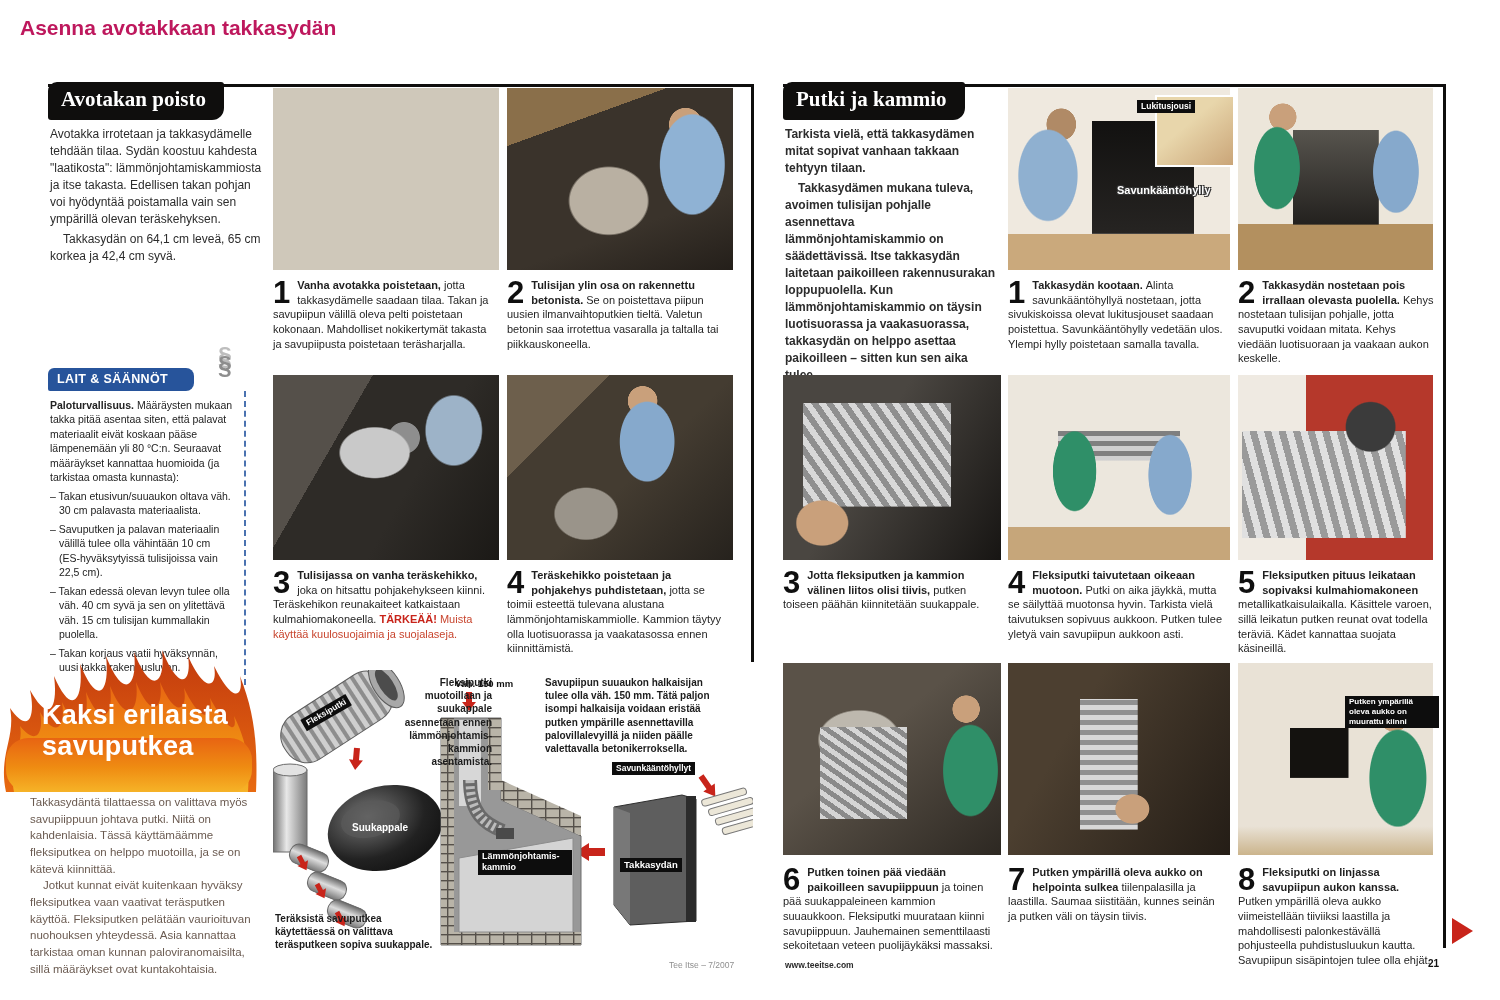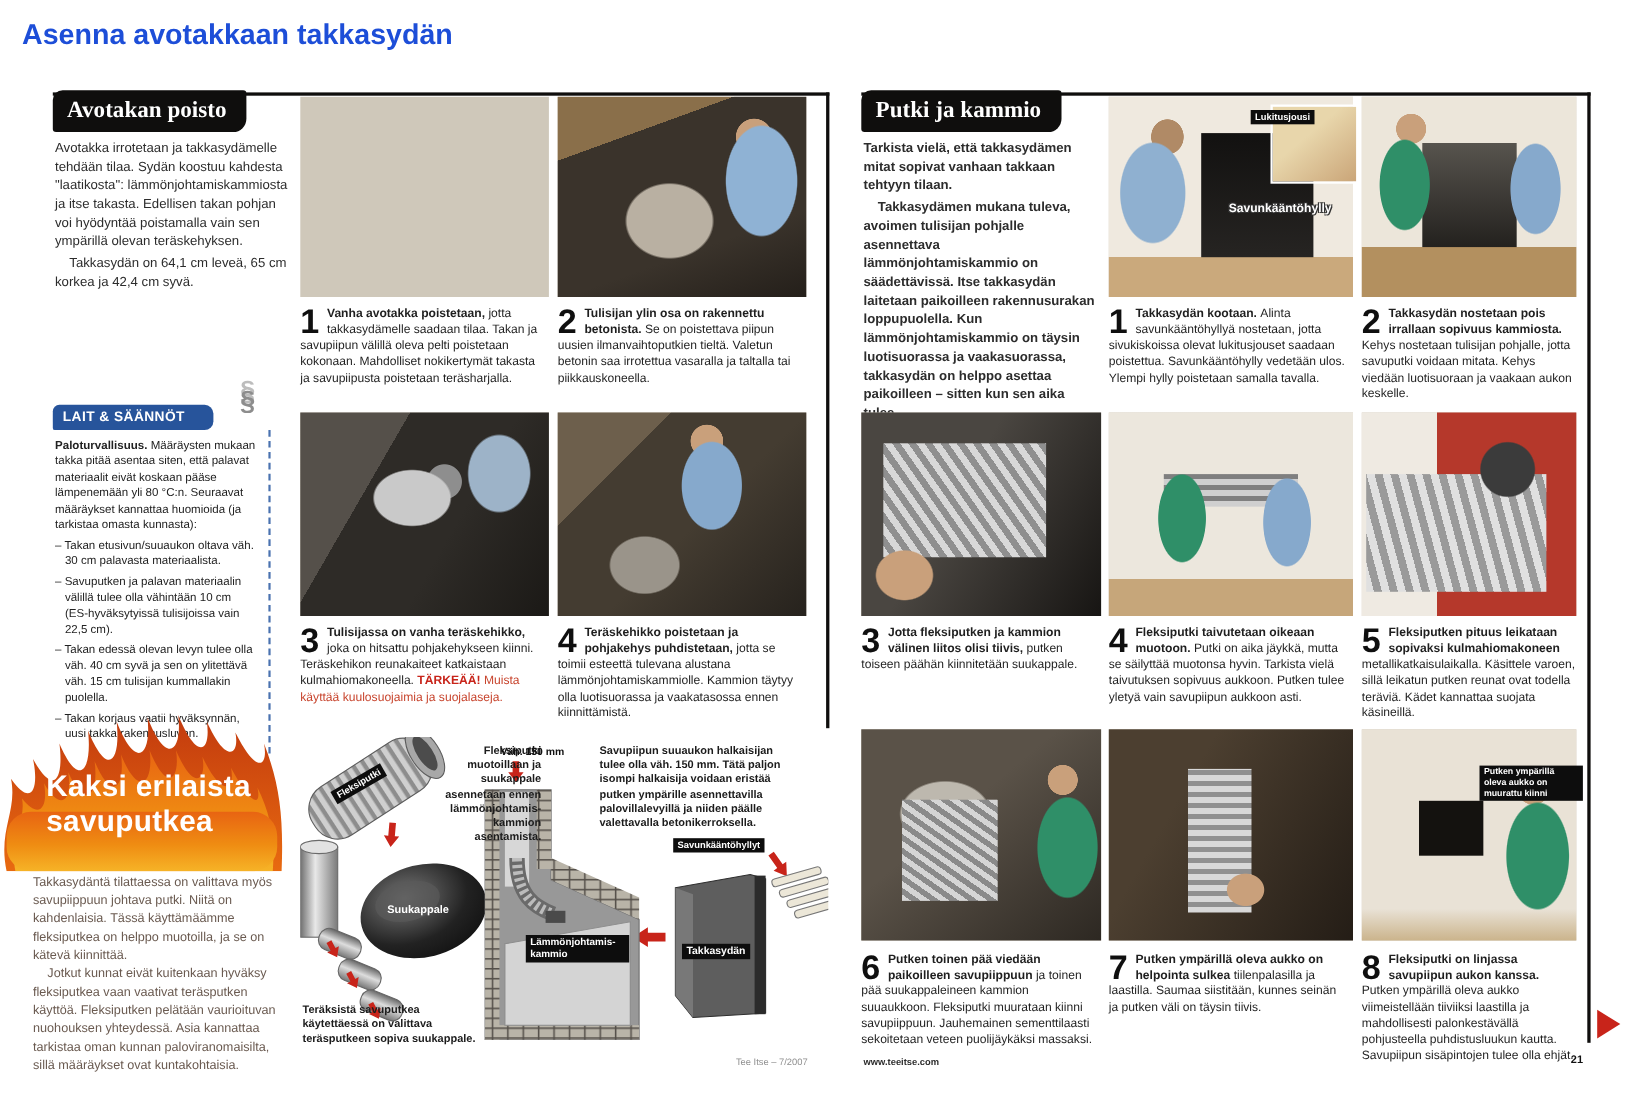--- a/index.html
+++ b/index.html
@@ -4,21 +4,21 @@
 <style>
   html,body{margin:0;padding:0;background:#fff;}
   #canvas{position:relative;width:1500px;height:1000px;background:#fff;
           font-family:"Liberation Sans",sans-serif;overflow:hidden;}
   .abs{position:absolute;}
   .rule-h{position:absolute;height:3px;background:#0f0e0d;}
   .rule-v{position:absolute;width:3px;background:#0f0e0d;}
   .titlebar{position:absolute;background:#0f0e0d;color:#fff;
             font-family:"Liberation Serif",serif;font-weight:bold;font-size:21px;
             padding:5px 18px 8px 13px;border-radius:9px 3px 12px 3px;z-index:5;}
-  .mainhead{position:absolute;left:20px;top:16px;font-size:26px;font-weight:bold;color:#1d4ed8;}
+  .mainhead{position:absolute;left:20px;top:16px;font-size:21px;font-weight:bold;color:#be185d;}
   .intro{position:absolute;font-size:12px;line-height:1.42;color:#2c2c2c;}
   .intro p{margin:0 0 3px 0;}
   .intro p.ind{text-indent:13px;margin:0;}
   .cap{position:absolute;font-size:11px;line-height:1.33;color:#1f1f1f;}
   .cap .num{float:left;font-weight:bold;font-size:31px;line-height:25px;margin:2px 7px 0 0;color:#0f0f0f;}
   .cap .lead{font-weight:bold;}
   .cap .lead::after{content:" ";}
   .cap .implabel{color:#c8241a;font-weight:bold;}
   .cap .imptext{color:#c8452e;}
   .laws{position:absolute;left:48px;top:368px;width:198px;}
@@ -328,21 +328,21 @@
 
   <div class="ph ph-r6" style="left:783px;top:663px;width:218px;height:192px;"></div>
   <div class="ph ph-r7" style="left:1008px;top:663px;width:222px;height:192px;"></div>
   <div class="ph ph-r8" style="left:1238px;top:663px;width:195px;height:192px;"></div>
   <div class="blabel" style="left:1345px;top:696px;width:86px;font-size:8px;">Putken ympärillä oleva aukko on muurattu kiinni</div>
 
   <div class="cap" style="left:1008px;top:278px;width:216px;">
     <span class="num">1</span><span class="lead">Takkasydän kootaan.</span><span>Alinta savunkääntöhyllyä nostetaan, jotta sivukiskoissa olevat lukitusjouset saadaan poistettua. Savunkääntöhylly vedetään ulos. Ylempi hylly poistetaan samalla tavalla.</span>
   </div>
   <div class="cap" style="left:1238px;top:278px;width:196px;">
-    <span class="num">2</span><span class="lead">Takkasydän nostetaan pois irrallaan sopivuus kammiosta.</span><span>Kehys nostetaan tulisijan pohjalle, jotta savuputki voidaan mitata. Kehys viedään luotisuoraan ja vaakaan aukon keskelle.</span>
+    <span class="num">2</span><span class="lead">Takkasydän nostetaan pois irrallaan olevasta puolella.</span><span>Kehys nostetaan tulisijan pohjalle, jotta savuputki voidaan mitata. Kehys viedään luotisuoraan ja vaakaan aukon keskelle.</span>
   </div>
 
   <div class="cap" style="left:783px;top:568px;width:212px;">
     <span class="num">3</span><span class="lead">Jotta fleksiputken ja kammion välinen liitos olisi tiivis,</span><span>putken toiseen päähän kiinnitetään suukappale.</span>
   </div>
   <div class="cap" style="left:1008px;top:568px;width:216px;">
     <span class="num">4</span><span class="lead">Fleksiputki taivutetaan oikeaan muotoon.</span><span>Putki on aika jäykkä, mutta se säilyttää muotonsa hyvin. Tarkista vielä taivutuksen sopivuus aukkoon. Putken tulee yletyä vain savupiipun aukkoon asti.</span>
   </div>
   <div class="cap" style="left:1238px;top:568px;width:196px;">
     <span class="num">5</span><span class="lead">Fleksiputken pituus leikataan sopivaksi kulmahiomakoneen</span><span>metallikatkaisulaikalla. Käsittele varoen, sillä leikatun putken reunat ovat todella teräviä. Kädet kannattaa suojata käsineillä.</span>

